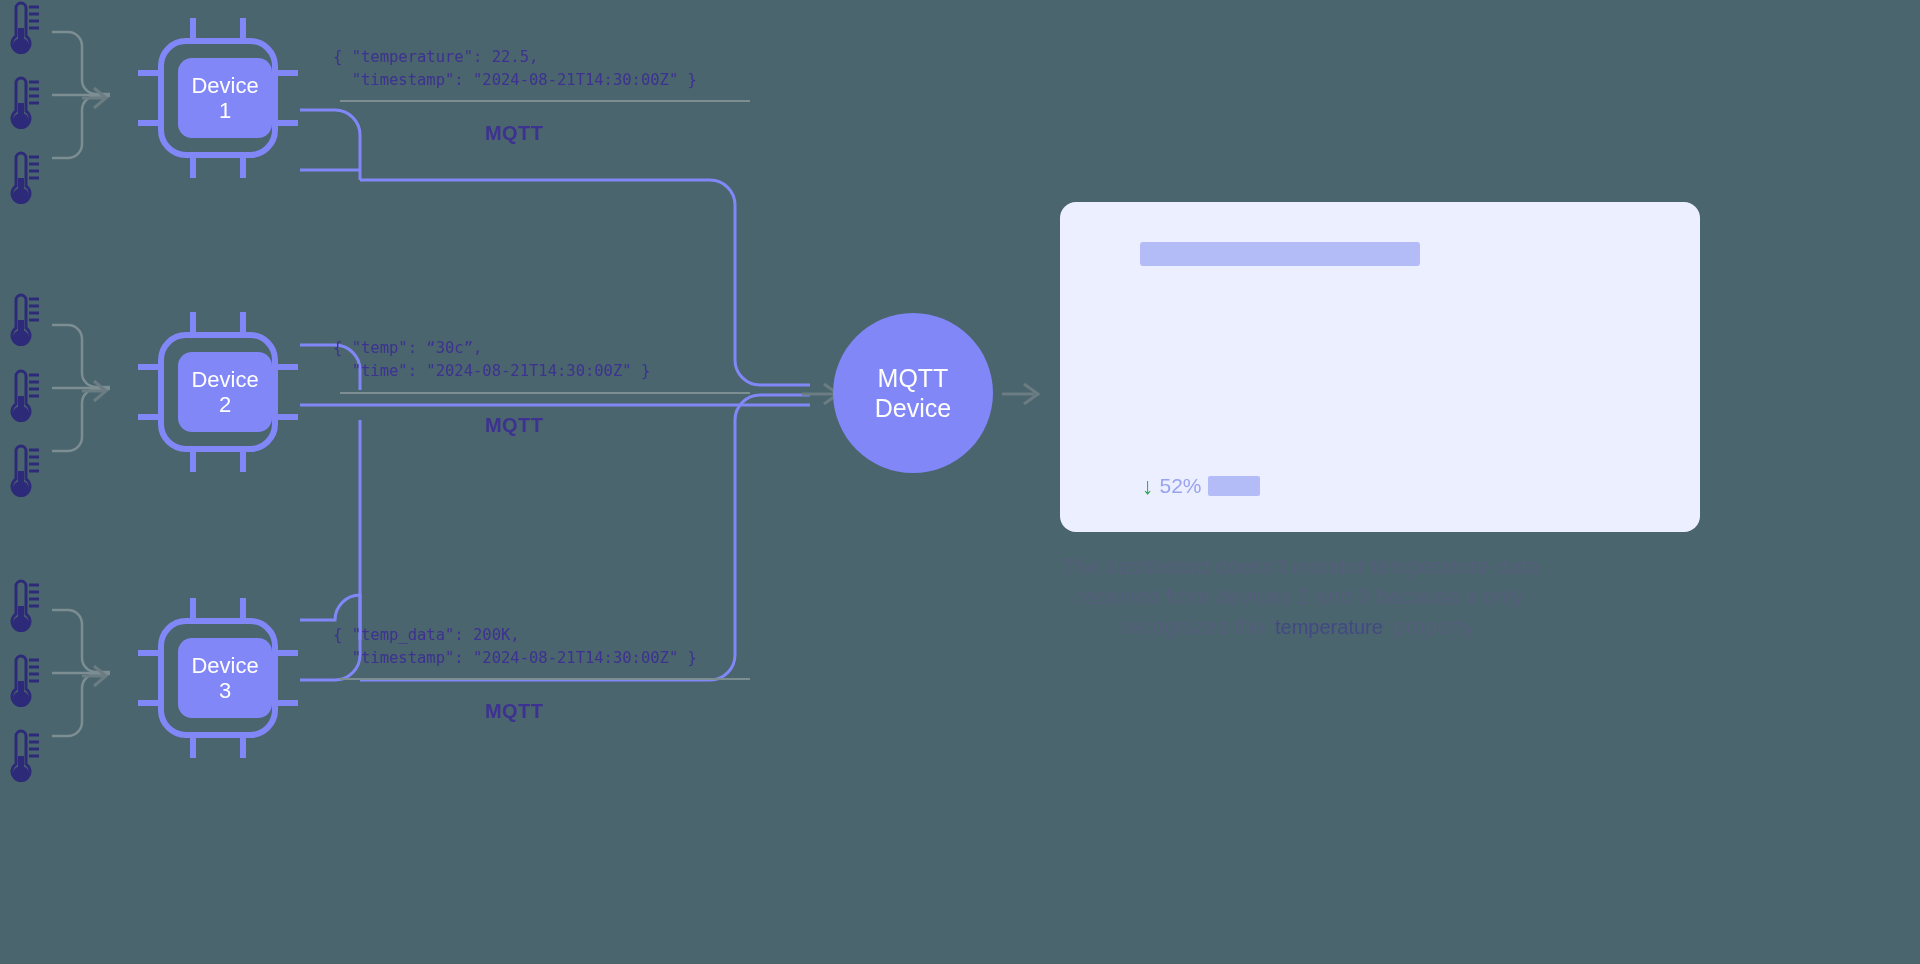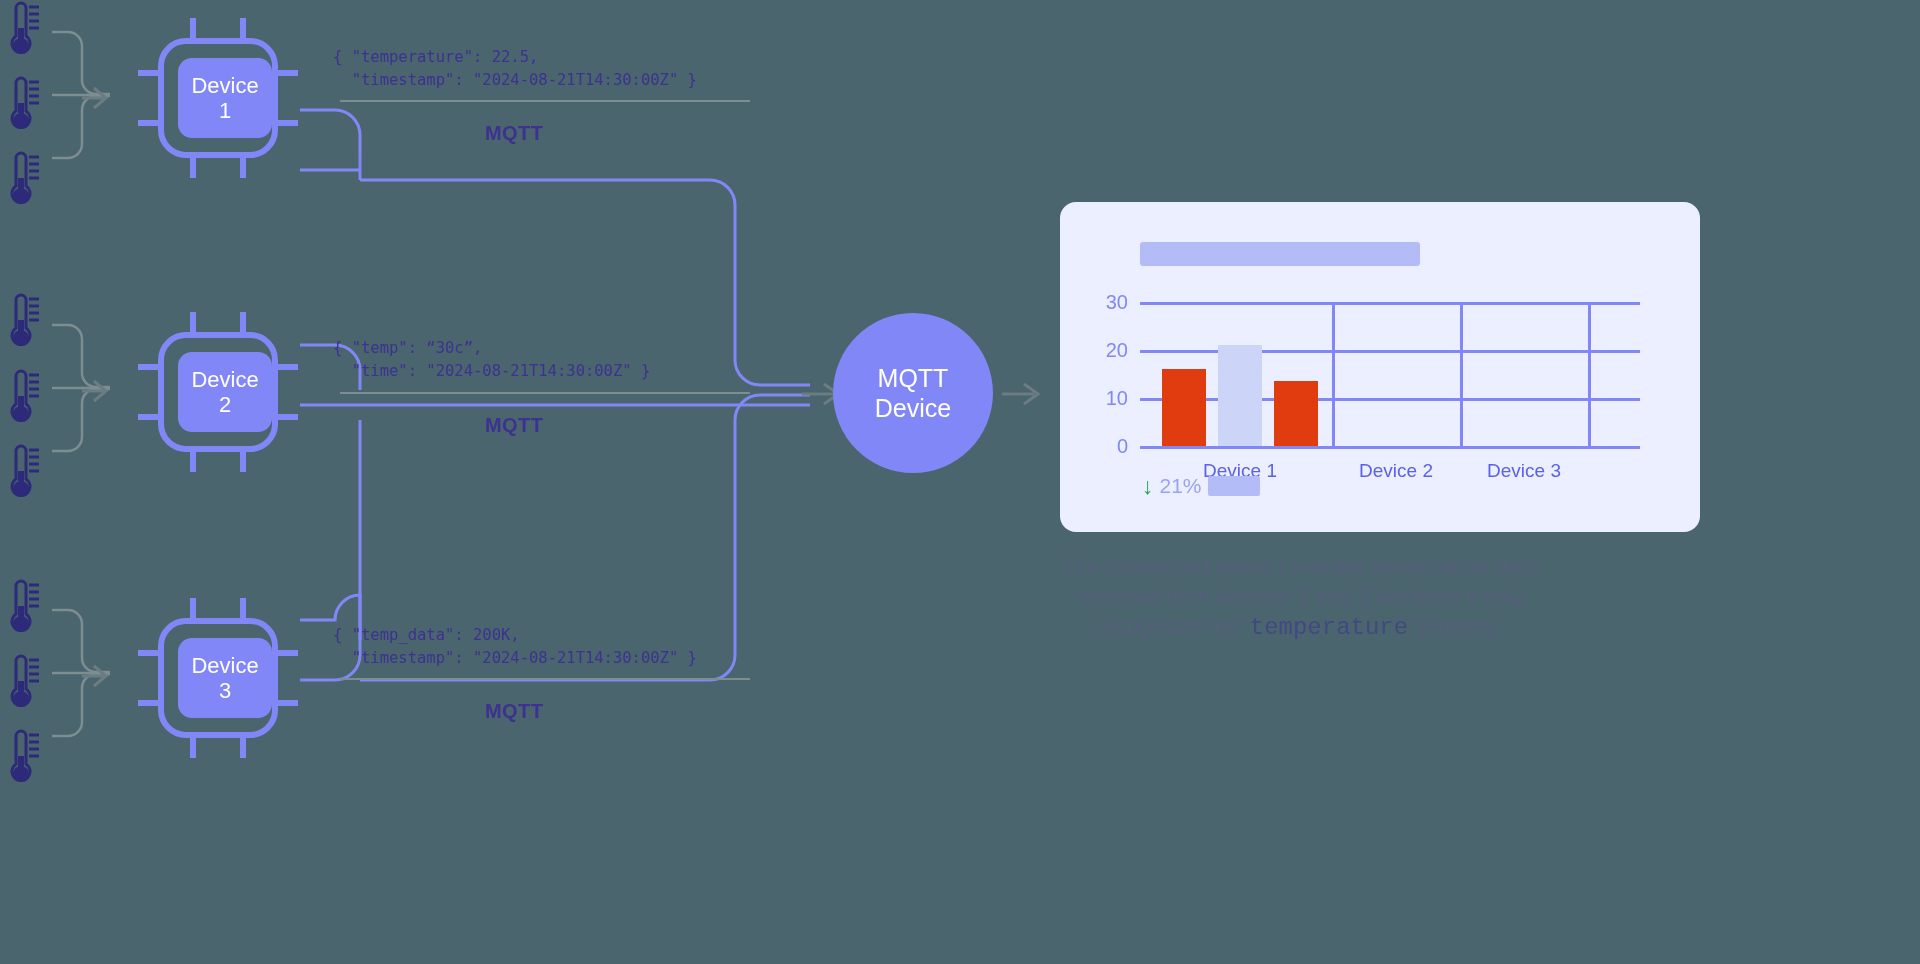--- a/index.html
+++ b/index.html
@@ -91,22 +91,22 @@
   }
   .delta .arrow{color:#2aa84a;font-size:23px;line-height:1;}
   .delta .chip-box{width:52px;height:20px;background:#b3bcf7;border-radius:2px;}
 
   .caption{
     position:absolute;left:1040px;top:552px;width:520px;
     text-align:center;color:#5e5a86;opacity:.55;
     font-size:22px;line-height:30px;
   }
   .caption code{
-    font-family:Liberation Mono, monospace;
-    font-size:24px;color:#3d3191;
+    font-family:Liberation Sans, sans-serif;
+    font-size:20px;color:#3d3191;
   }
 </style>
 </head>
 <body>
 
 <div class="stage">
 
   <div class="thermo" style="left:2px;top:0px;">
     <svg viewBox="0 0 40 62">
         <g fill="none" stroke="#2e2a7a" stroke-width="3">
@@ -354,49 +354,23 @@
     <span>Device</span>
   </div>
 
   <svg class="abs" style="left:1000px;top:378px;width:48px;height:32px;">
     <path d="M2 16 H34 M24 6 L38 16 L24 26" fill="none" stroke="#6b7d82" stroke-width="3"></path>
   </svg>
 
   <div class="card">
     <div class="card-bar"></div>
 
-    <div class="plot">
-
-      <div class="gridline" style="top:10px;width:500px;"></div>
-      <div class="ytick" style="top:10px;">30</div>
-
-      <div class="gridline" style="top:58px;width:500px;"></div>
-      <div class="ytick" style="top:58px;">20</div>
-
-      <div class="gridline" style="top:106px;width:500px;"></div>
-      <div class="ytick" style="top:106px;">10</div>
-
-      <div class="gridline" style="top:154px;width:500px;"></div>
-      <div class="ytick" style="top:154px;">0</div>
-
-      <div class="vline" style="left:192px;top:10px;height:145px;"></div>
-      <div class="vline" style="left:320px;top:10px;height:145px;"></div>
-      <div class="vline" style="left:448px;top:10px;height:145px;"></div>
-
-      <div class="bar" style="left:22px;width:44px;height:77px;top:77px;background:#e03c10;"></div>
-      <div class="bar" style="left:78px;width:44px;height:101px;top:53px;background:#ccd5f7;"></div>
-      <div class="bar" style="left:134px;width:44px;height:65px;top:89px;background:#e03c10;"></div>
-
-      <div class="xlabel" style="left:100px;top:168px;">Device 1</div>
-      <div class="xlabel" style="left:256px;top:168px;">Device 2</div>
-      <div class="xlabel" style="left:384px;top:168px;">Device 3</div>
-    </div>
 
     <div class="delta" style="left:82px;top:272px;">
       <span class="arrow">↓</span>
-      <span>21%</span>
+      <span>52%</span>
       <span class="chip-box"></span>
     </div>
   </div>
 
   <div class="caption"><span>The dashboard doesn't monitor temperature data received from devices 2 and 3 because it only recognizes the '</span><code>temperature</code><span>' property.</span></div>
 
 </div>
 
 </body></html>

